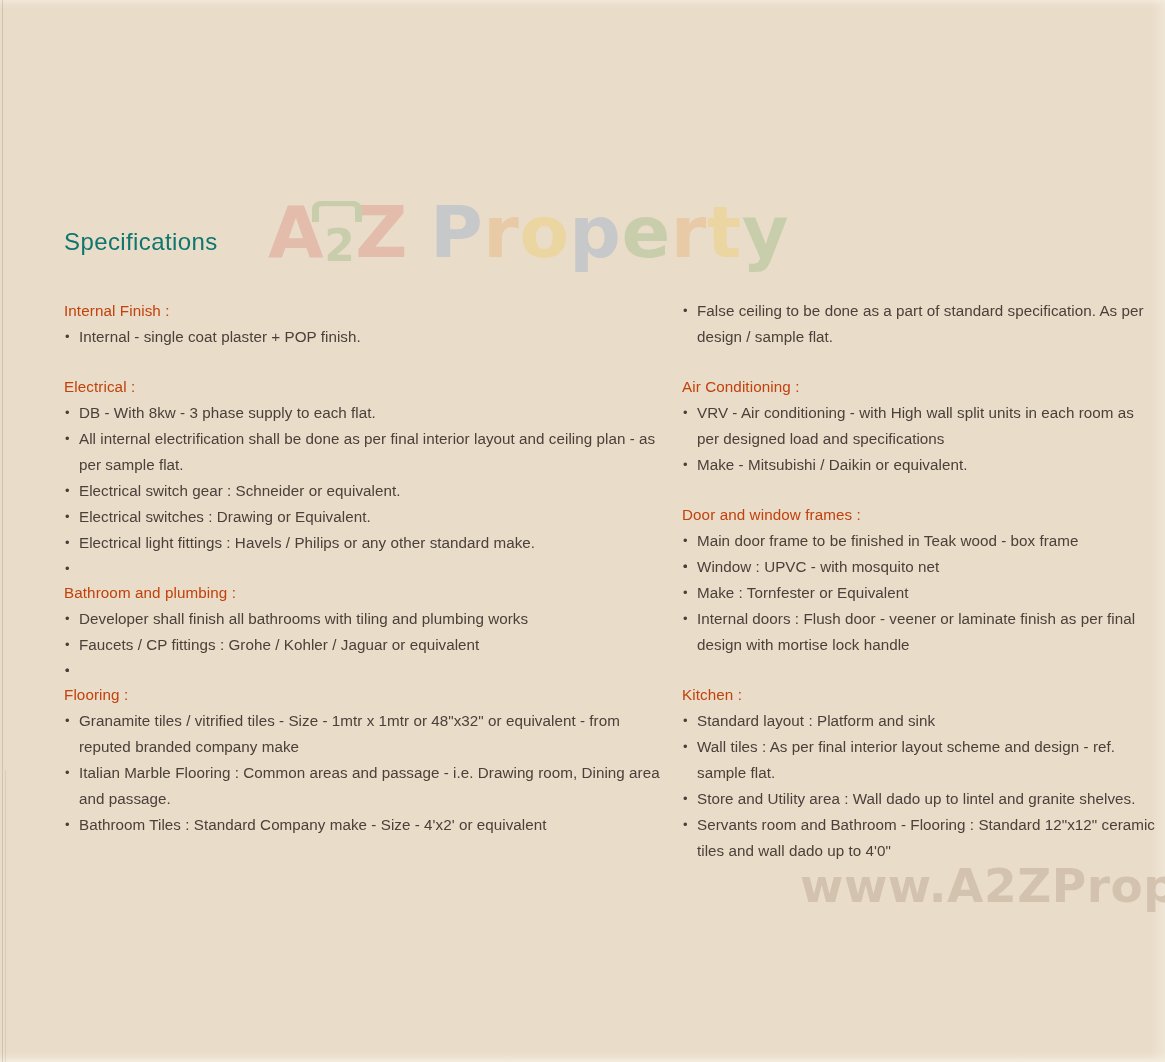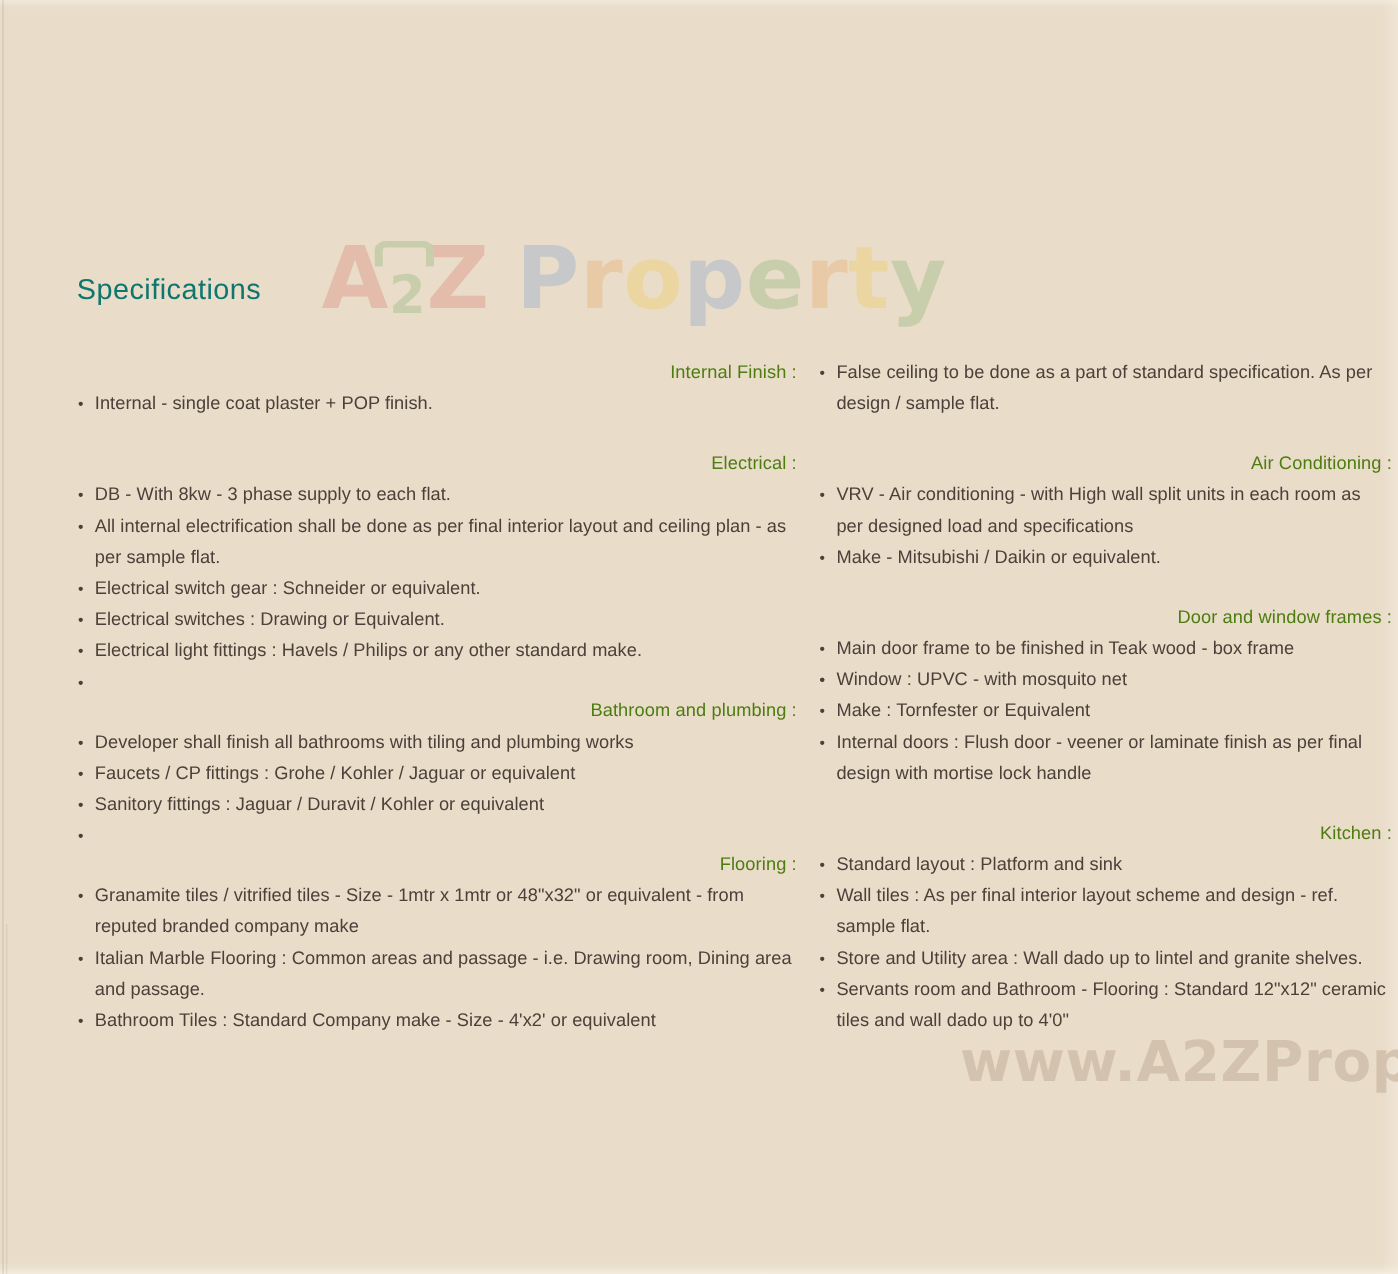--- a/index.html
+++ b/index.html
@@ -138,23 +138,22 @@
   .col-right { left: 682px; width: 478px; }
 
   .group { margin-bottom: 24px; }
   .group:last-child { margin-bottom: 0; }
 
   .group-heading {
     margin: 0 0 0 0;
     font-weight: normal;
     font-size: 15.2px;
     line-height: 26px;
-    color: #4d7c0f;
+    color: #c2410c;
     letter-spacing: 0.1px;
-    text-align: right;
   }
 
   ul.items {
     list-style: none;
     margin: 0;
     padding: 0;
   }
   ul.items li {
     position: relative;
     padding-left: 15px;
@@ -205,21 +204,21 @@
           <li><span class="bullet">•</span><span class="txt">Electrical switches : Drawing or Equivalent.</span></li>
           <li><span class="bullet">•</span><span class="txt">Electrical light fittings : Havels / Philips or any other standard make.</span></li>
           <li><span class="bullet">•</span></li>
         </ul>
       </div>
       <div class="group">
         <div class="group-heading">Bathroom and plumbing :</div>
         <ul class="items">
           <li><span class="bullet">•</span><span class="txt">Developer shall finish all bathrooms with tiling and plumbing works</span></li>
           <li><span class="bullet">•</span><span class="txt">Faucets / CP fittings : Grohe / Kohler / Jaguar or equivalent</span></li>
-          <li><span class="bullet">•</span><span class="txt">Sanitory fittings : Jaguar / Duravit / Kohler or equivalent</span></li>
+          <li><span class="bullet">•</span></li>
           <li><span class="bullet">•</span></li>
         </ul>
       </div>
       <div class="group">
         <div class="group-heading">Flooring :</div>
         <ul class="items">
           <li><span class="bullet">•</span><span class="txt">Granamite tiles / vitrified tiles - Size - 1mtr x 1mtr or 48"x32" or equivalent - from reputed branded company make</span></li>
           <li><span class="bullet">•</span><span class="txt">Italian Marble Flooring : Common areas and passage - i.e. Drawing room, Dining area and passage.</span></li>
           <li><span class="bullet">•</span><span class="txt">Bathroom Tiles : Standard Company make - Size - 4'x2' or equivalent</span></li>
         </ul>

